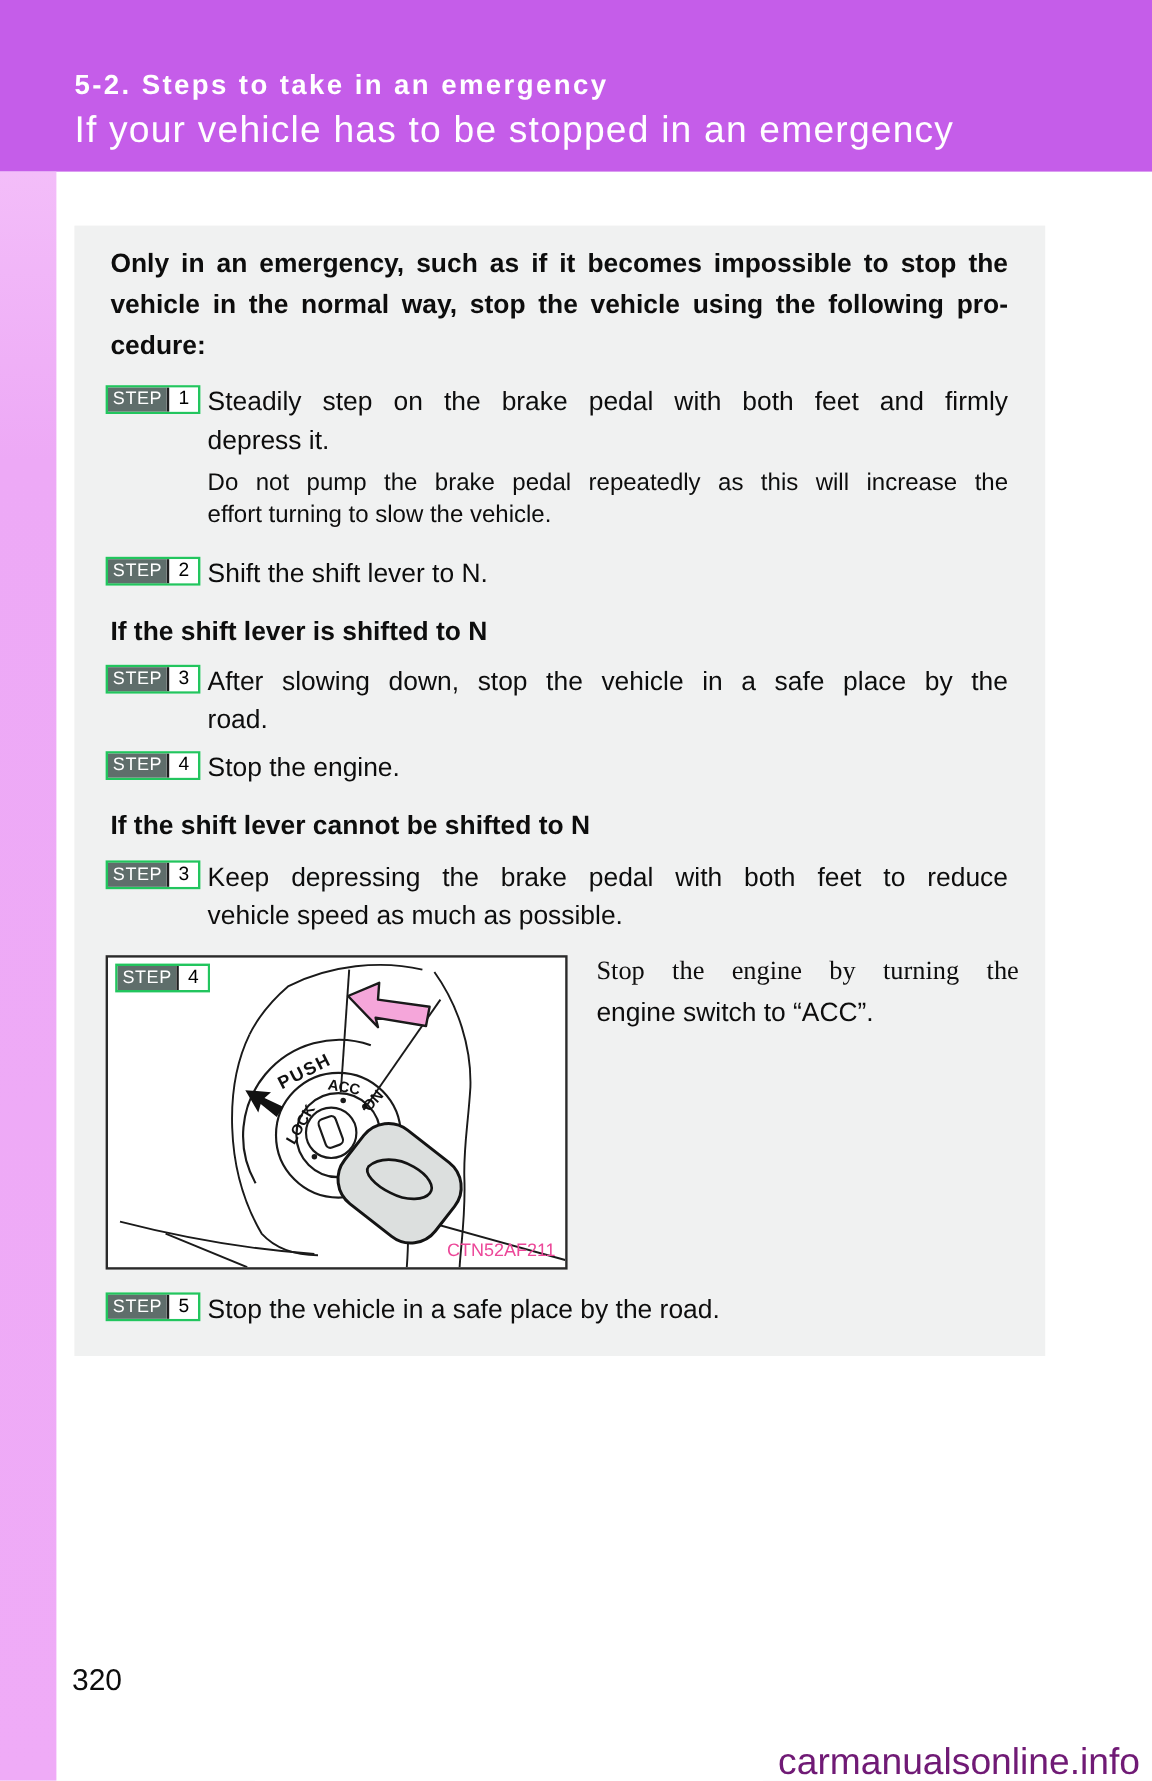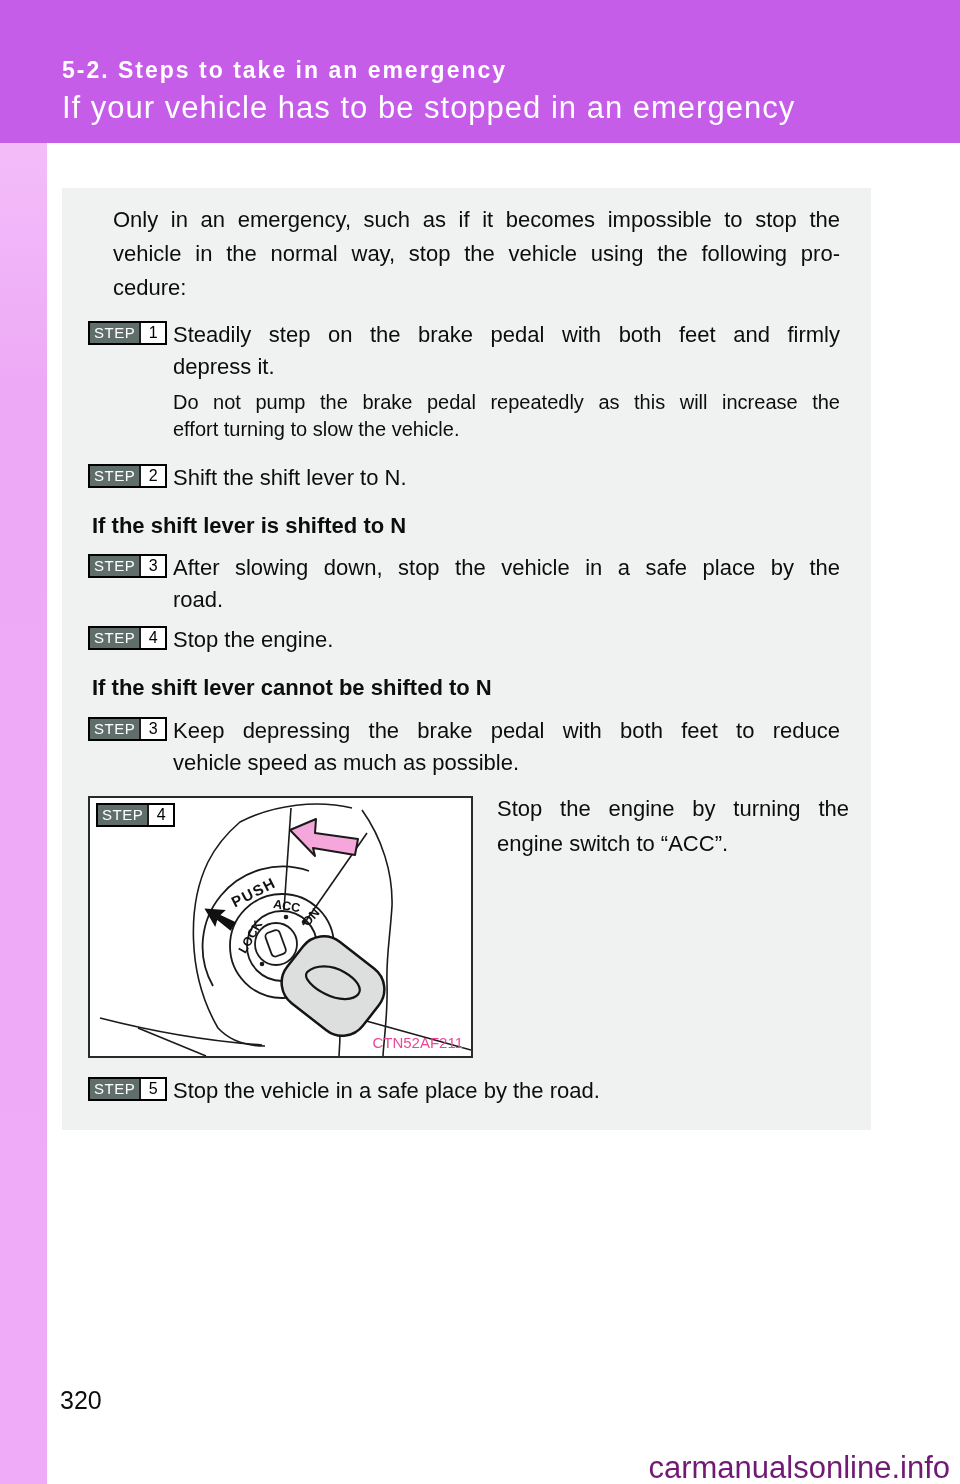--- a/index.html
+++ b/index.html
@@ -8,40 +8,40 @@
   .band{position:absolute;left:0;top:0;width:960px;height:143px;background:#c55de9;}
   .band .eyebrow{position:absolute;left:62px;top:57px;color:#ffffff;font-weight:700;
        font-size:23px;letter-spacing:2px;white-space:nowrap;text-align:center;}
   .band .title{position:absolute;left:62px;top:90px;margin:0;color:#ffffff;font-weight:400;
        font-size:31px;letter-spacing:1px;white-space:nowrap;}
   .side-strip{position:absolute;left:0;top:143px;width:47px;height:1341px;
        background:linear-gradient(180deg,#f3bdf9 0%,#eda9f6 18%,#efabf7 100%);}
   .panel{position:absolute;left:62px;top:188px;width:809px;height:942px;background:#f0f1f1;}
   .blk{position:absolute;}
   .ln{font-size:22px;line-height:34px;}
-  .b{font-weight:400;margin-left:21px;}
+  .b{font-weight:700;}
   .j{text-align:justify;text-align-last:justify;}
   .steprow{display:flex;align-items:flex-start;}
   .badgecell{width:85px;flex:0 0 85px;padding-top:2px;}
-  .badge{display:inline-flex;border:2px solid #000000;background:#ffffff;box-sizing:border-box;}
+  .badge{display:inline-flex;border:2px solid #22c55e;background:#ffffff;box-sizing:border-box;}
   .bw{background:#5f6e6b;color:#ffffff;font-size:15px;line-height:20px;padding:0 4px;letter-spacing:.5px;}
   .bn{width:24px;text-align:center;font-size:16px;line-height:20px;color:#000;background:#fff;
       border-left:2px solid #1f1f1f;}
   .steptext{width:667px;}
   .t{font-size:22px;line-height:32px;}
   .note{width:667px;}
   .nt{font-size:20px;line-height:27px;}
   .subhead{margin:0;font-size:22px;font-weight:700;}
   .figure{position:absolute;left:26px;top:608px;width:385px;height:262px;background:#ffffff;
       border:2px solid #2a2a2a;box-sizing:border-box;}
   .figure svg{position:absolute;left:0;top:0;}
   .figbadge{position:absolute;left:6px;top:5px;}
   .figcode{position:absolute;right:8px;bottom:5px;font-size:15px;color:#ec4899;}
   .sidetext{position:absolute;left:435px;top:603px;width:352px;}
-  .st1{font-size:22px;line-height:35px;text-align:justify;text-align-last:justify;}
+  .st1{font-size:22px;line-height:35px;text-align:justify;text-align-last:justify;font-family:Liberation Serif, serif;}
   .st2{font-size:22px;line-height:35px;}
   .pagenum{position:absolute;left:60px;top:1386px;font-size:25px;}
   .watermark{position:absolute;right:10px;top:1450px;font-size:31px;color:#701a75;}
 </style>
 </head>
 <body>
 
 <div class="page">
 
   <header class="band">

